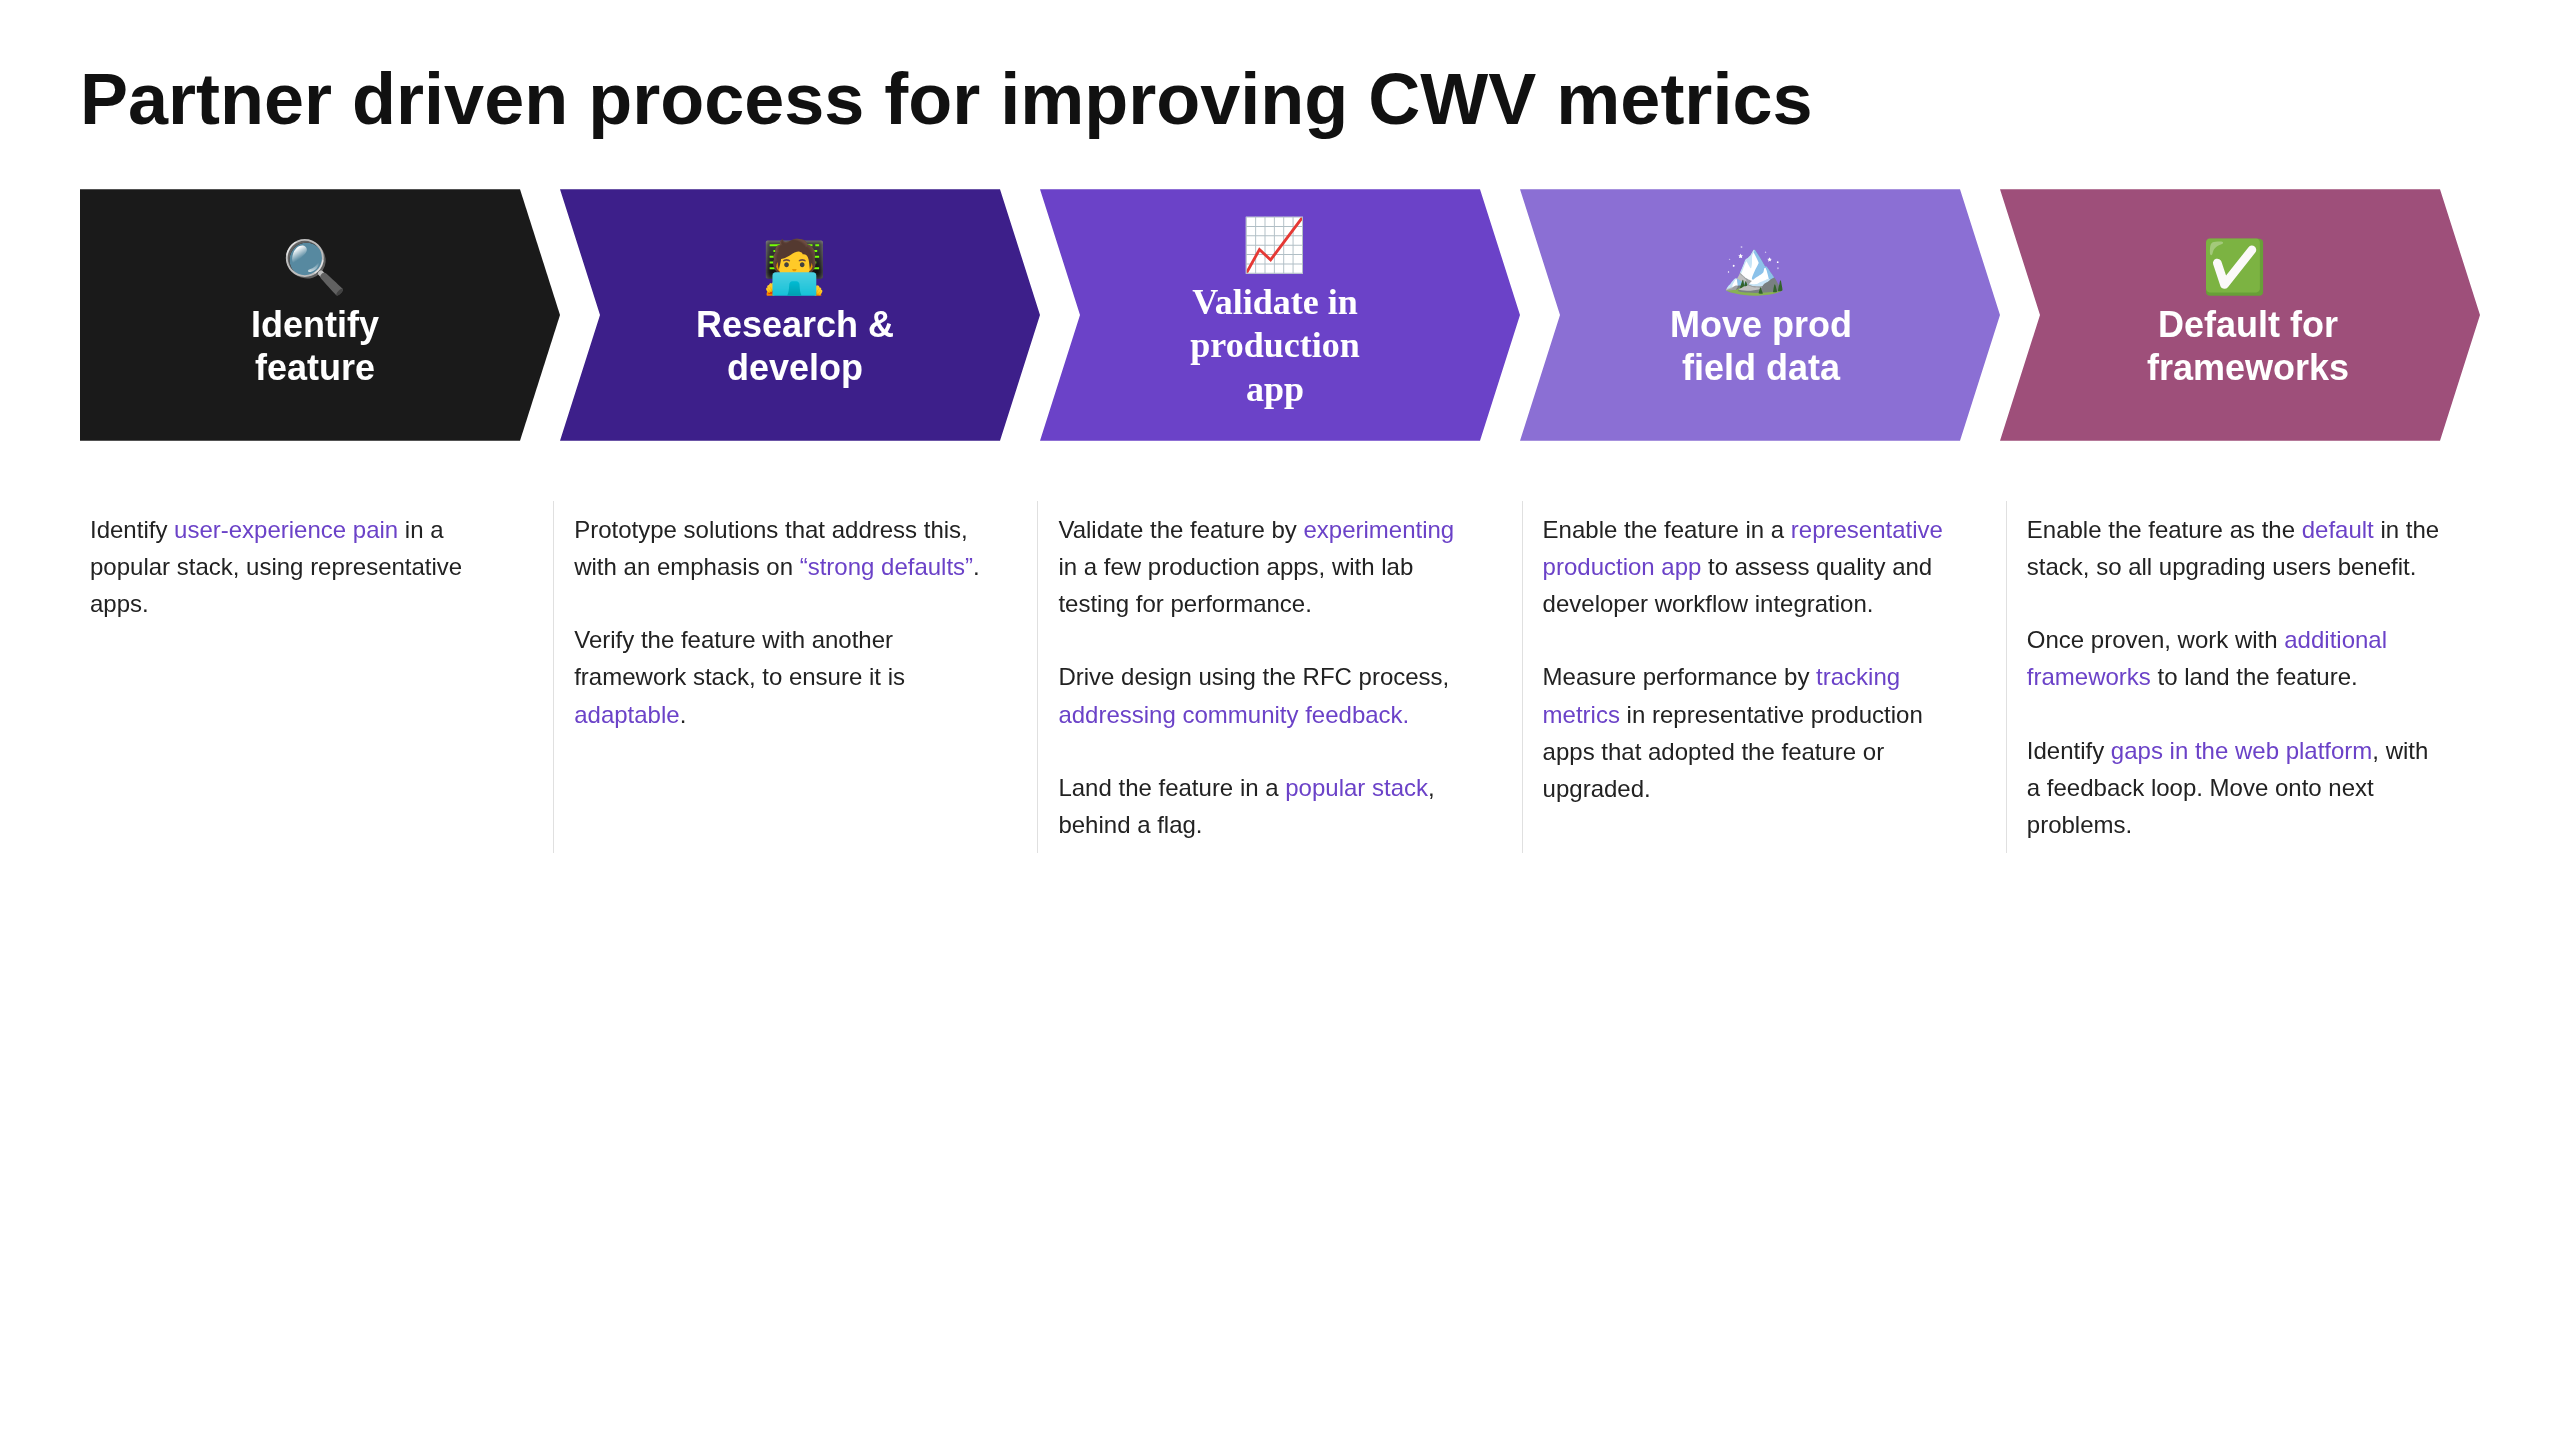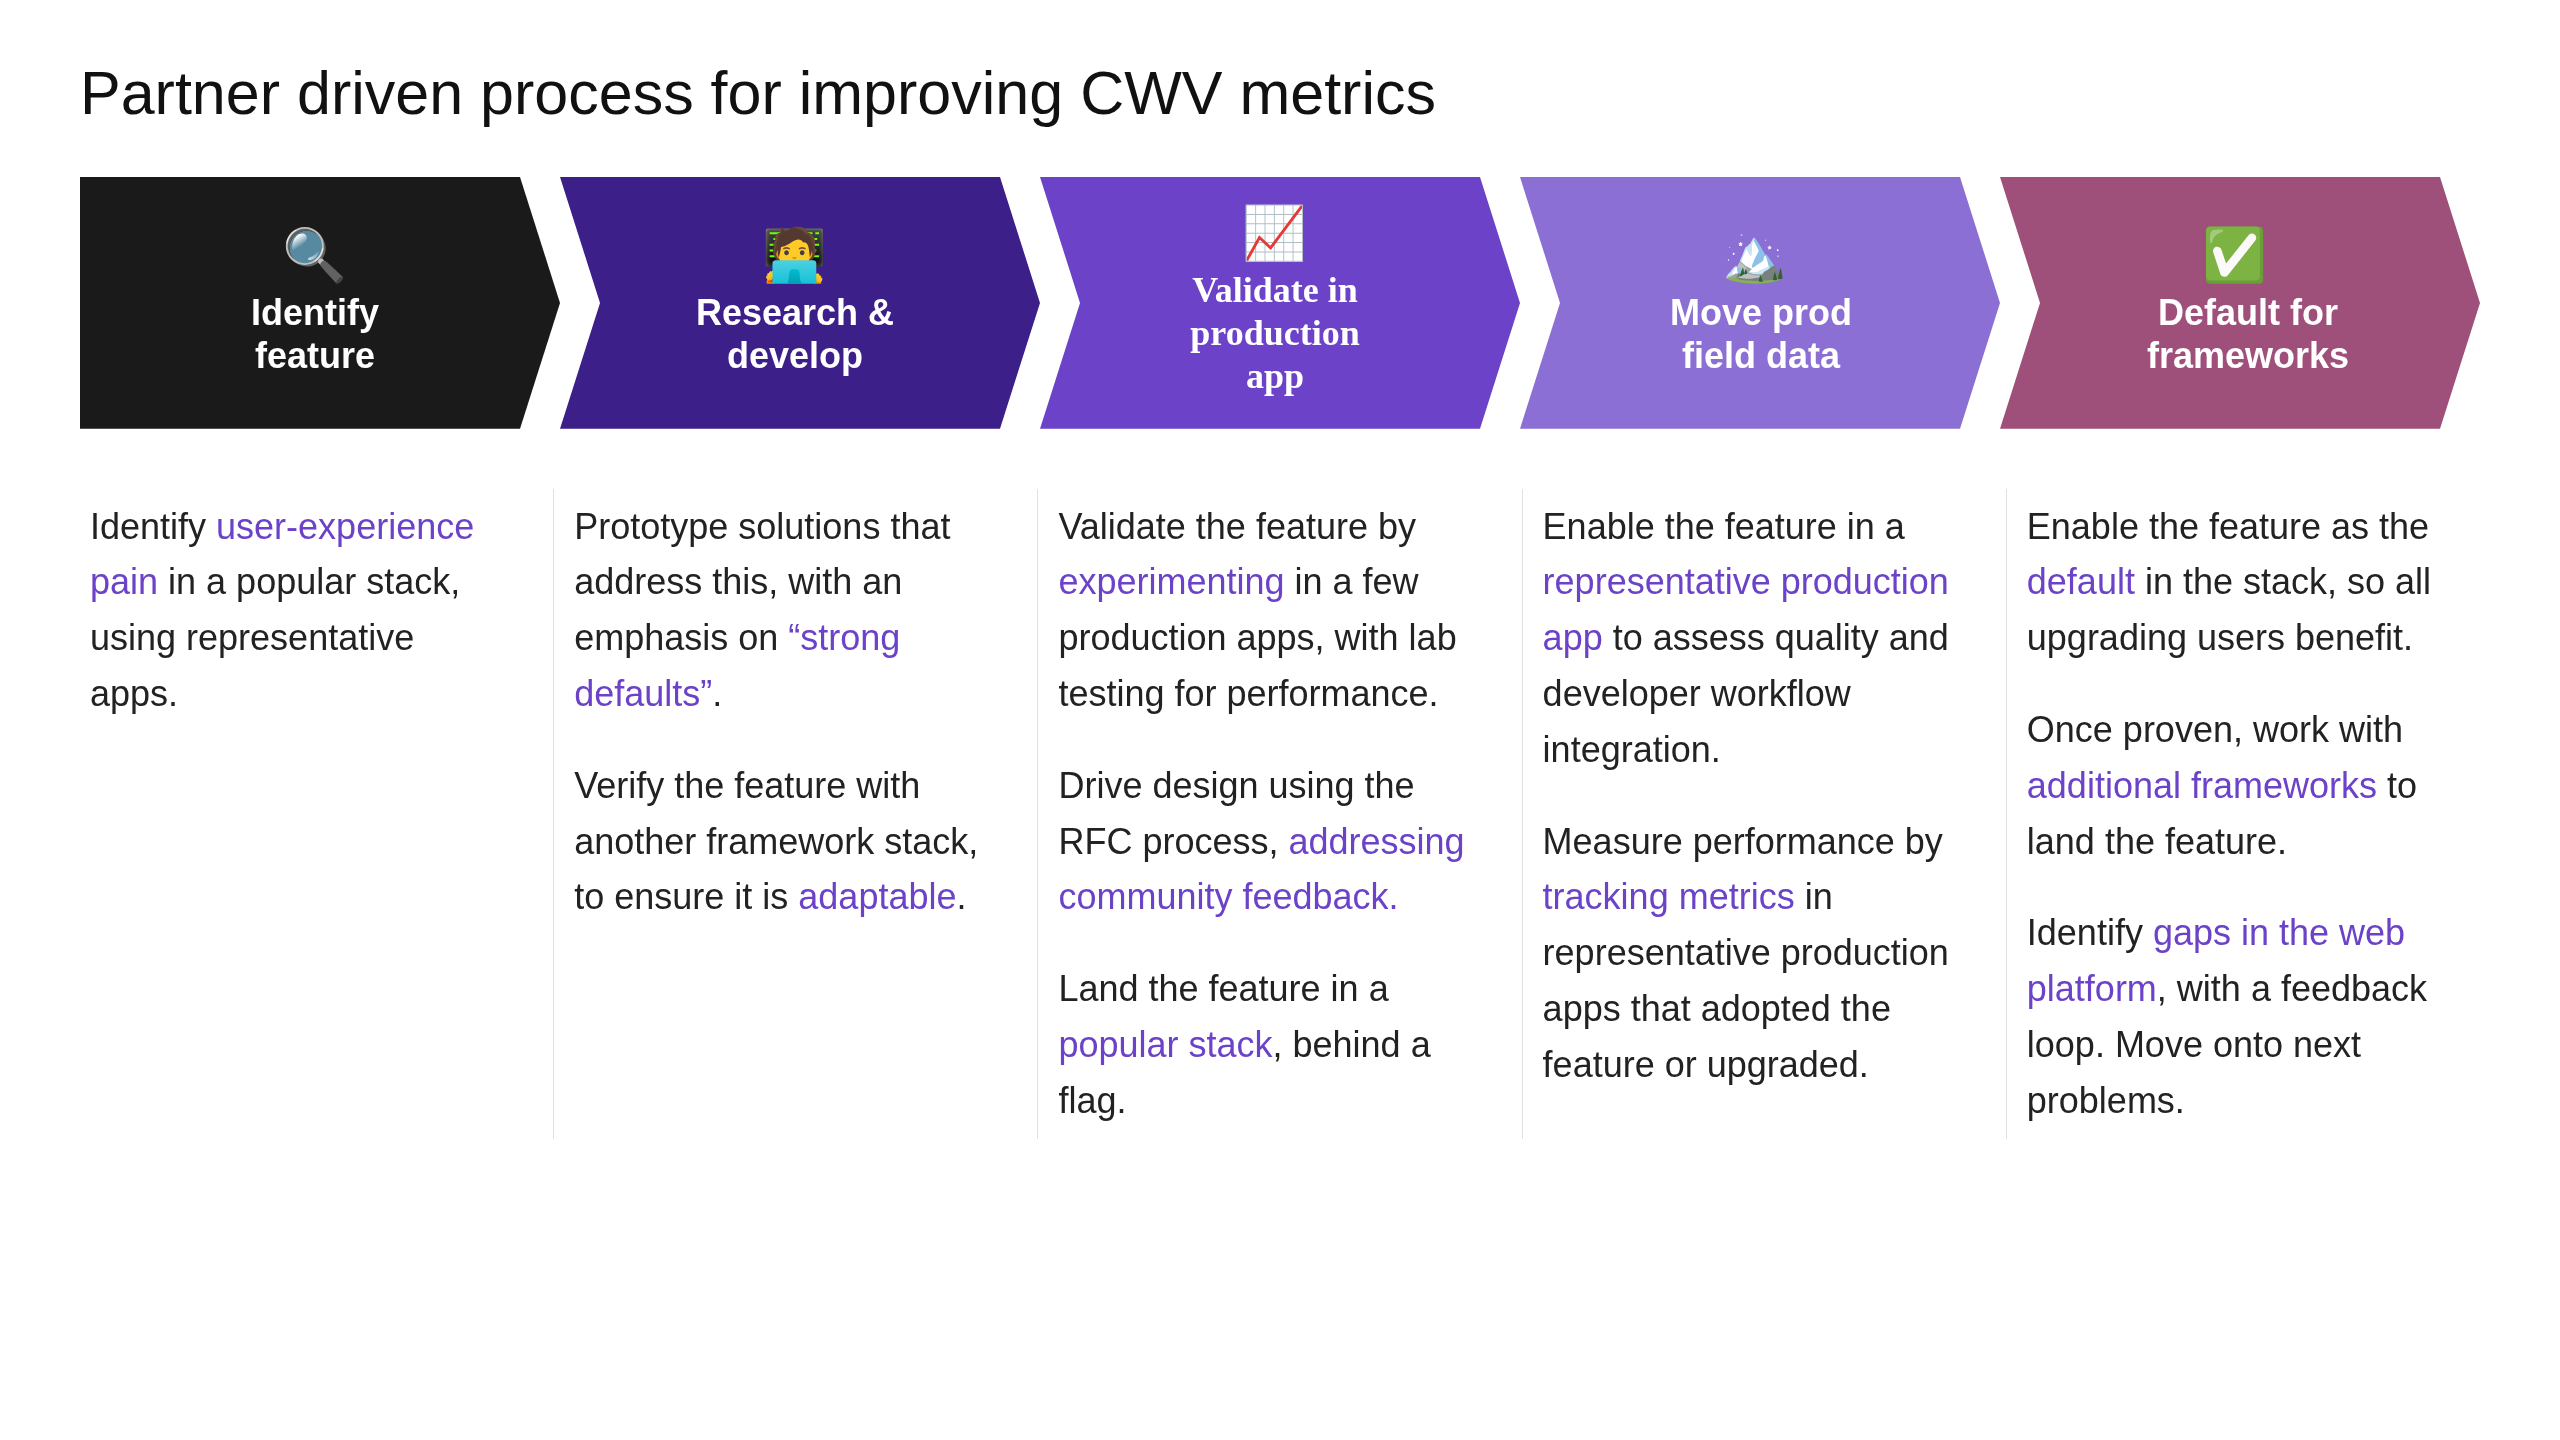--- a/index.html
+++ b/index.html
@@ -4,22 +4,22 @@
   <style>
     * { margin: 0; padding: 0; box-sizing: border-box; }
     body {
       background: #ffffff;
       font-family: 'Arial', sans-serif;
       width: 2560px;
       min-height: 1440px;
       padding: 60px 80px;
     }
     h1 {
-      font-size: 61px;
-      font-weight: 400;
+      font-size: 72px;
+      font-weight: 700;
       color: #111111;
       margin-bottom: 50px;
       line-height: 1.1;
     }
     .arrows-row {
       display: flex;
       align-items: stretch;
       margin-bottom: 60px;
       gap: 0;
     }
@@ -58,21 +58,21 @@
     .col-mauve { background: #9e4f7a; }
 
     .content-row {
       display: flex;
       gap: 0;
       align-items: flex-start;
     }
     .content-col {
       flex: 1;
       padding: 10px 40px 10px 10px;
-      font-size: 36px;
+      font-size: 24px;
       line-height: 1.55;
       color: #222222;
     }
     .content-col p {
       margin-bottom: 36px;
     }
     .content-col p:last-child {
       margin-bottom: 0;
     }
     .link-blue { color: #6b42c8; }

